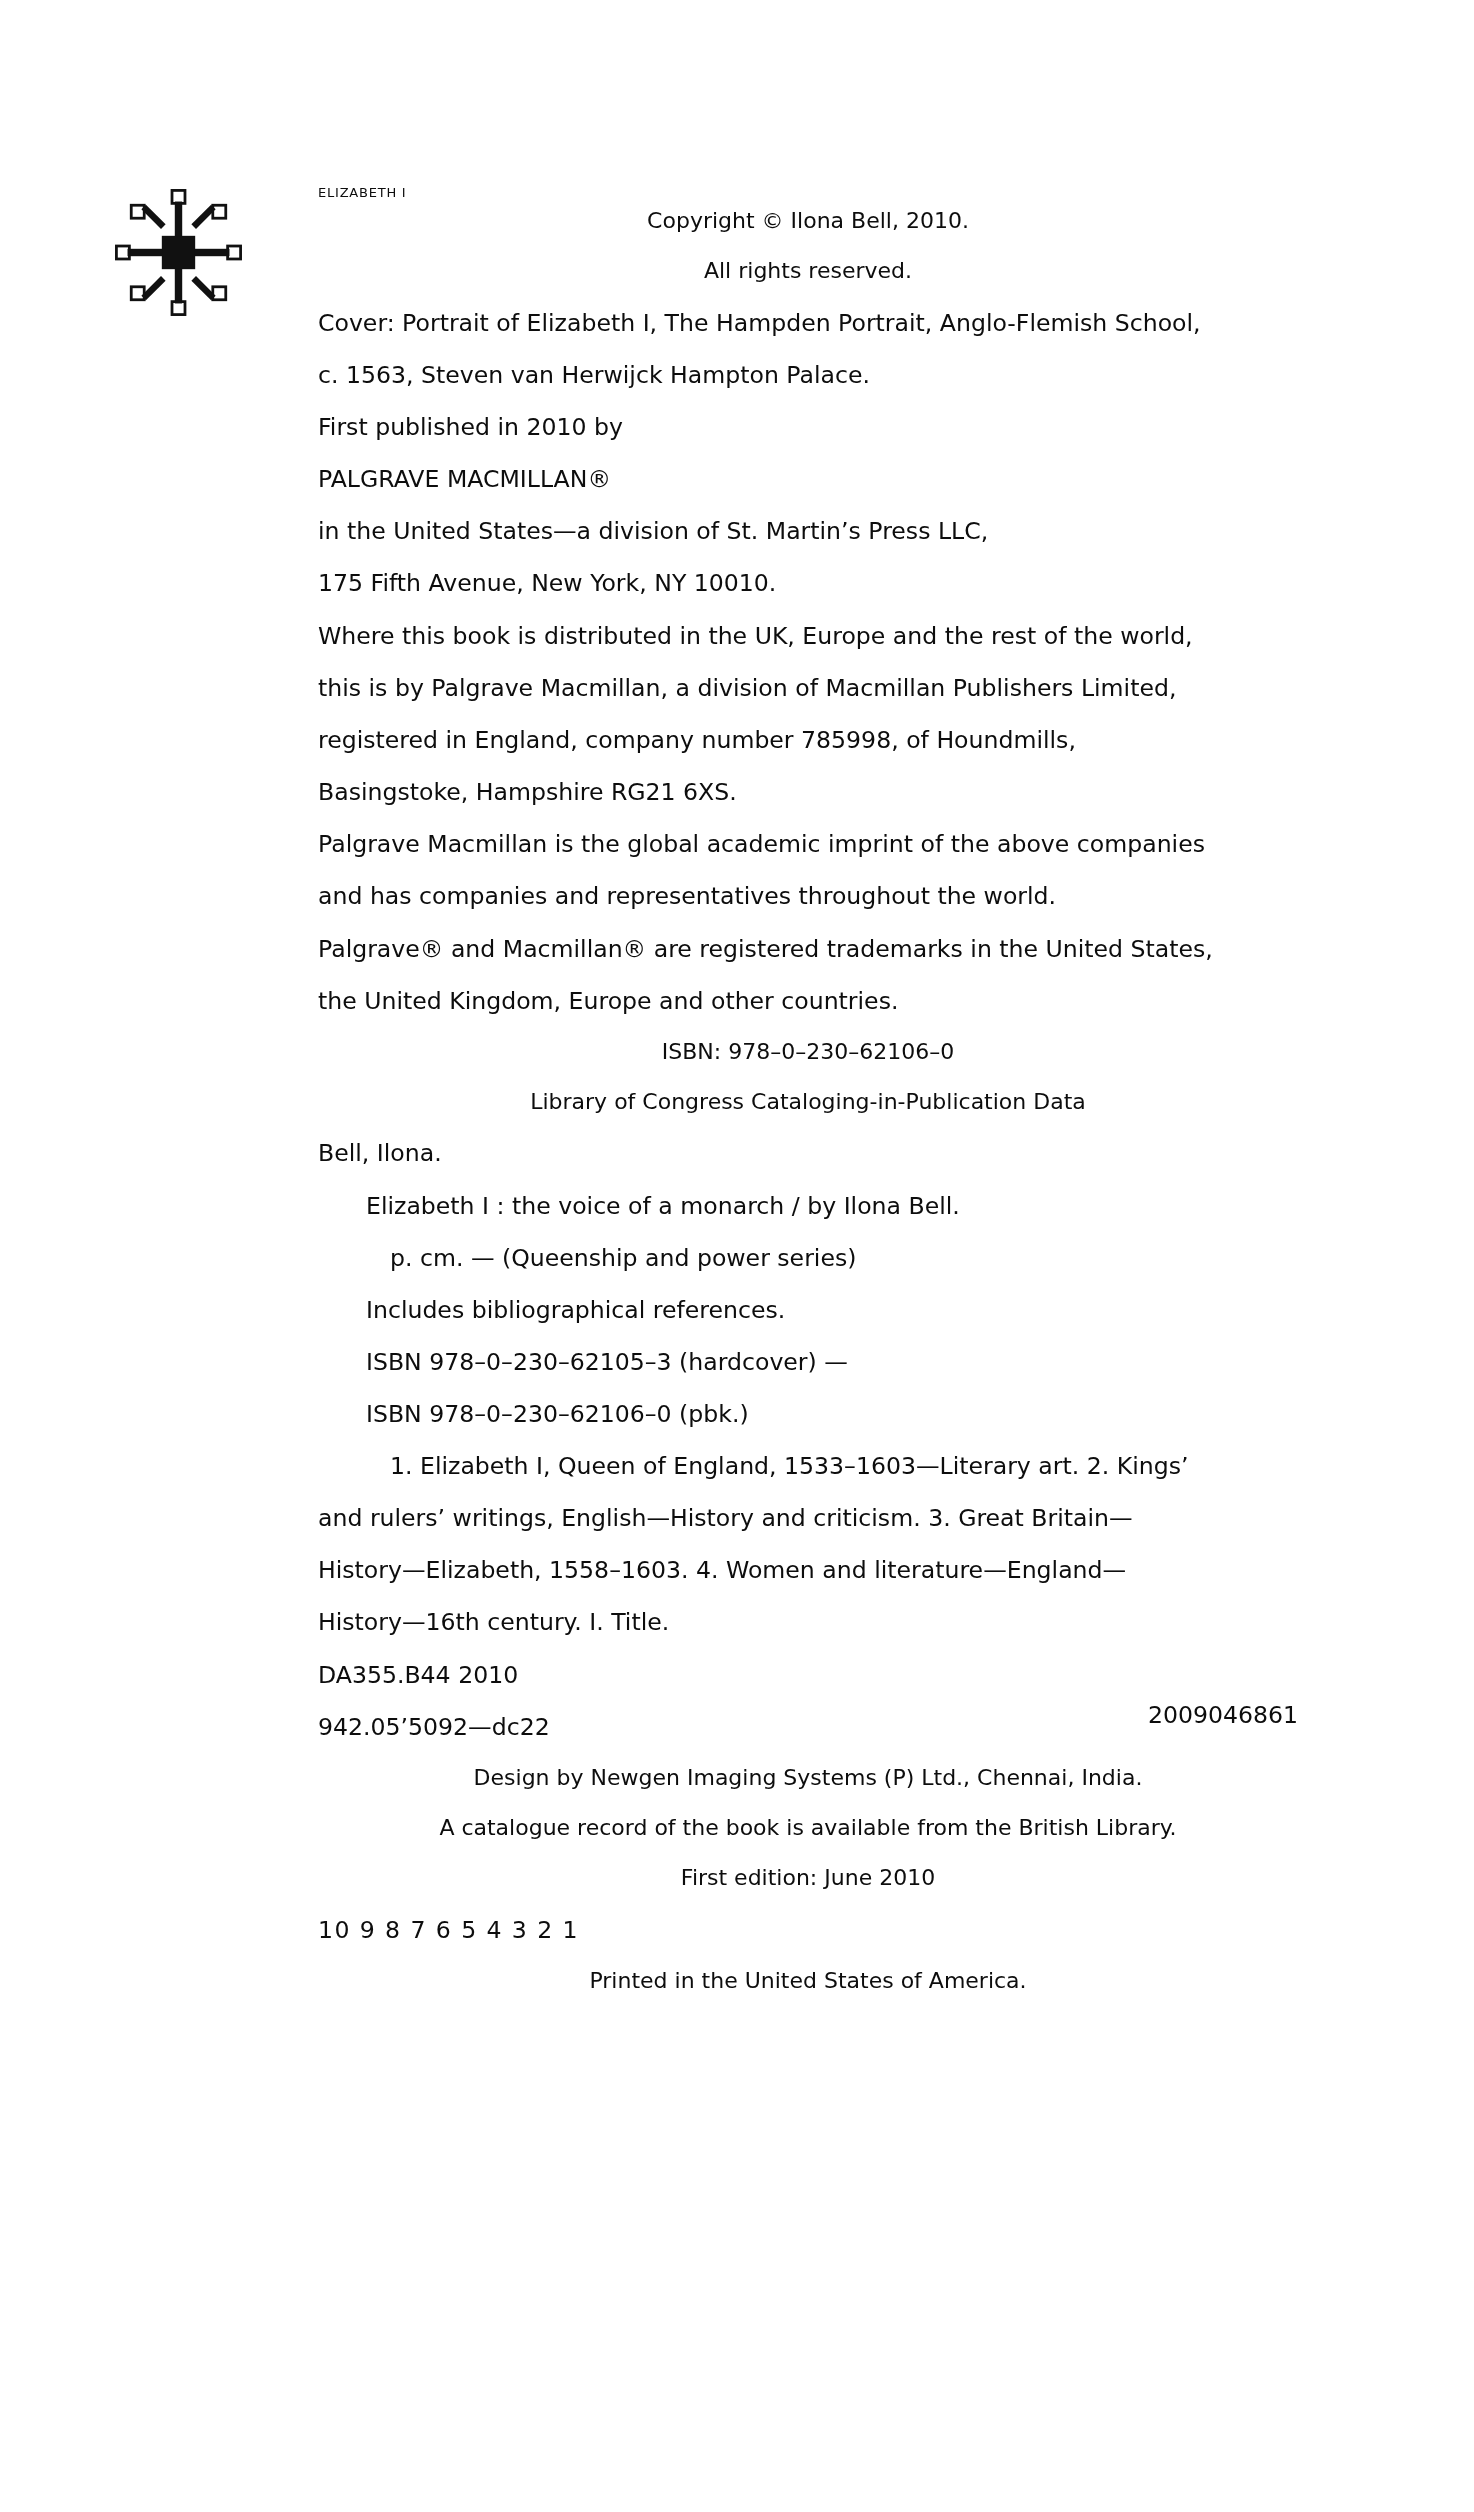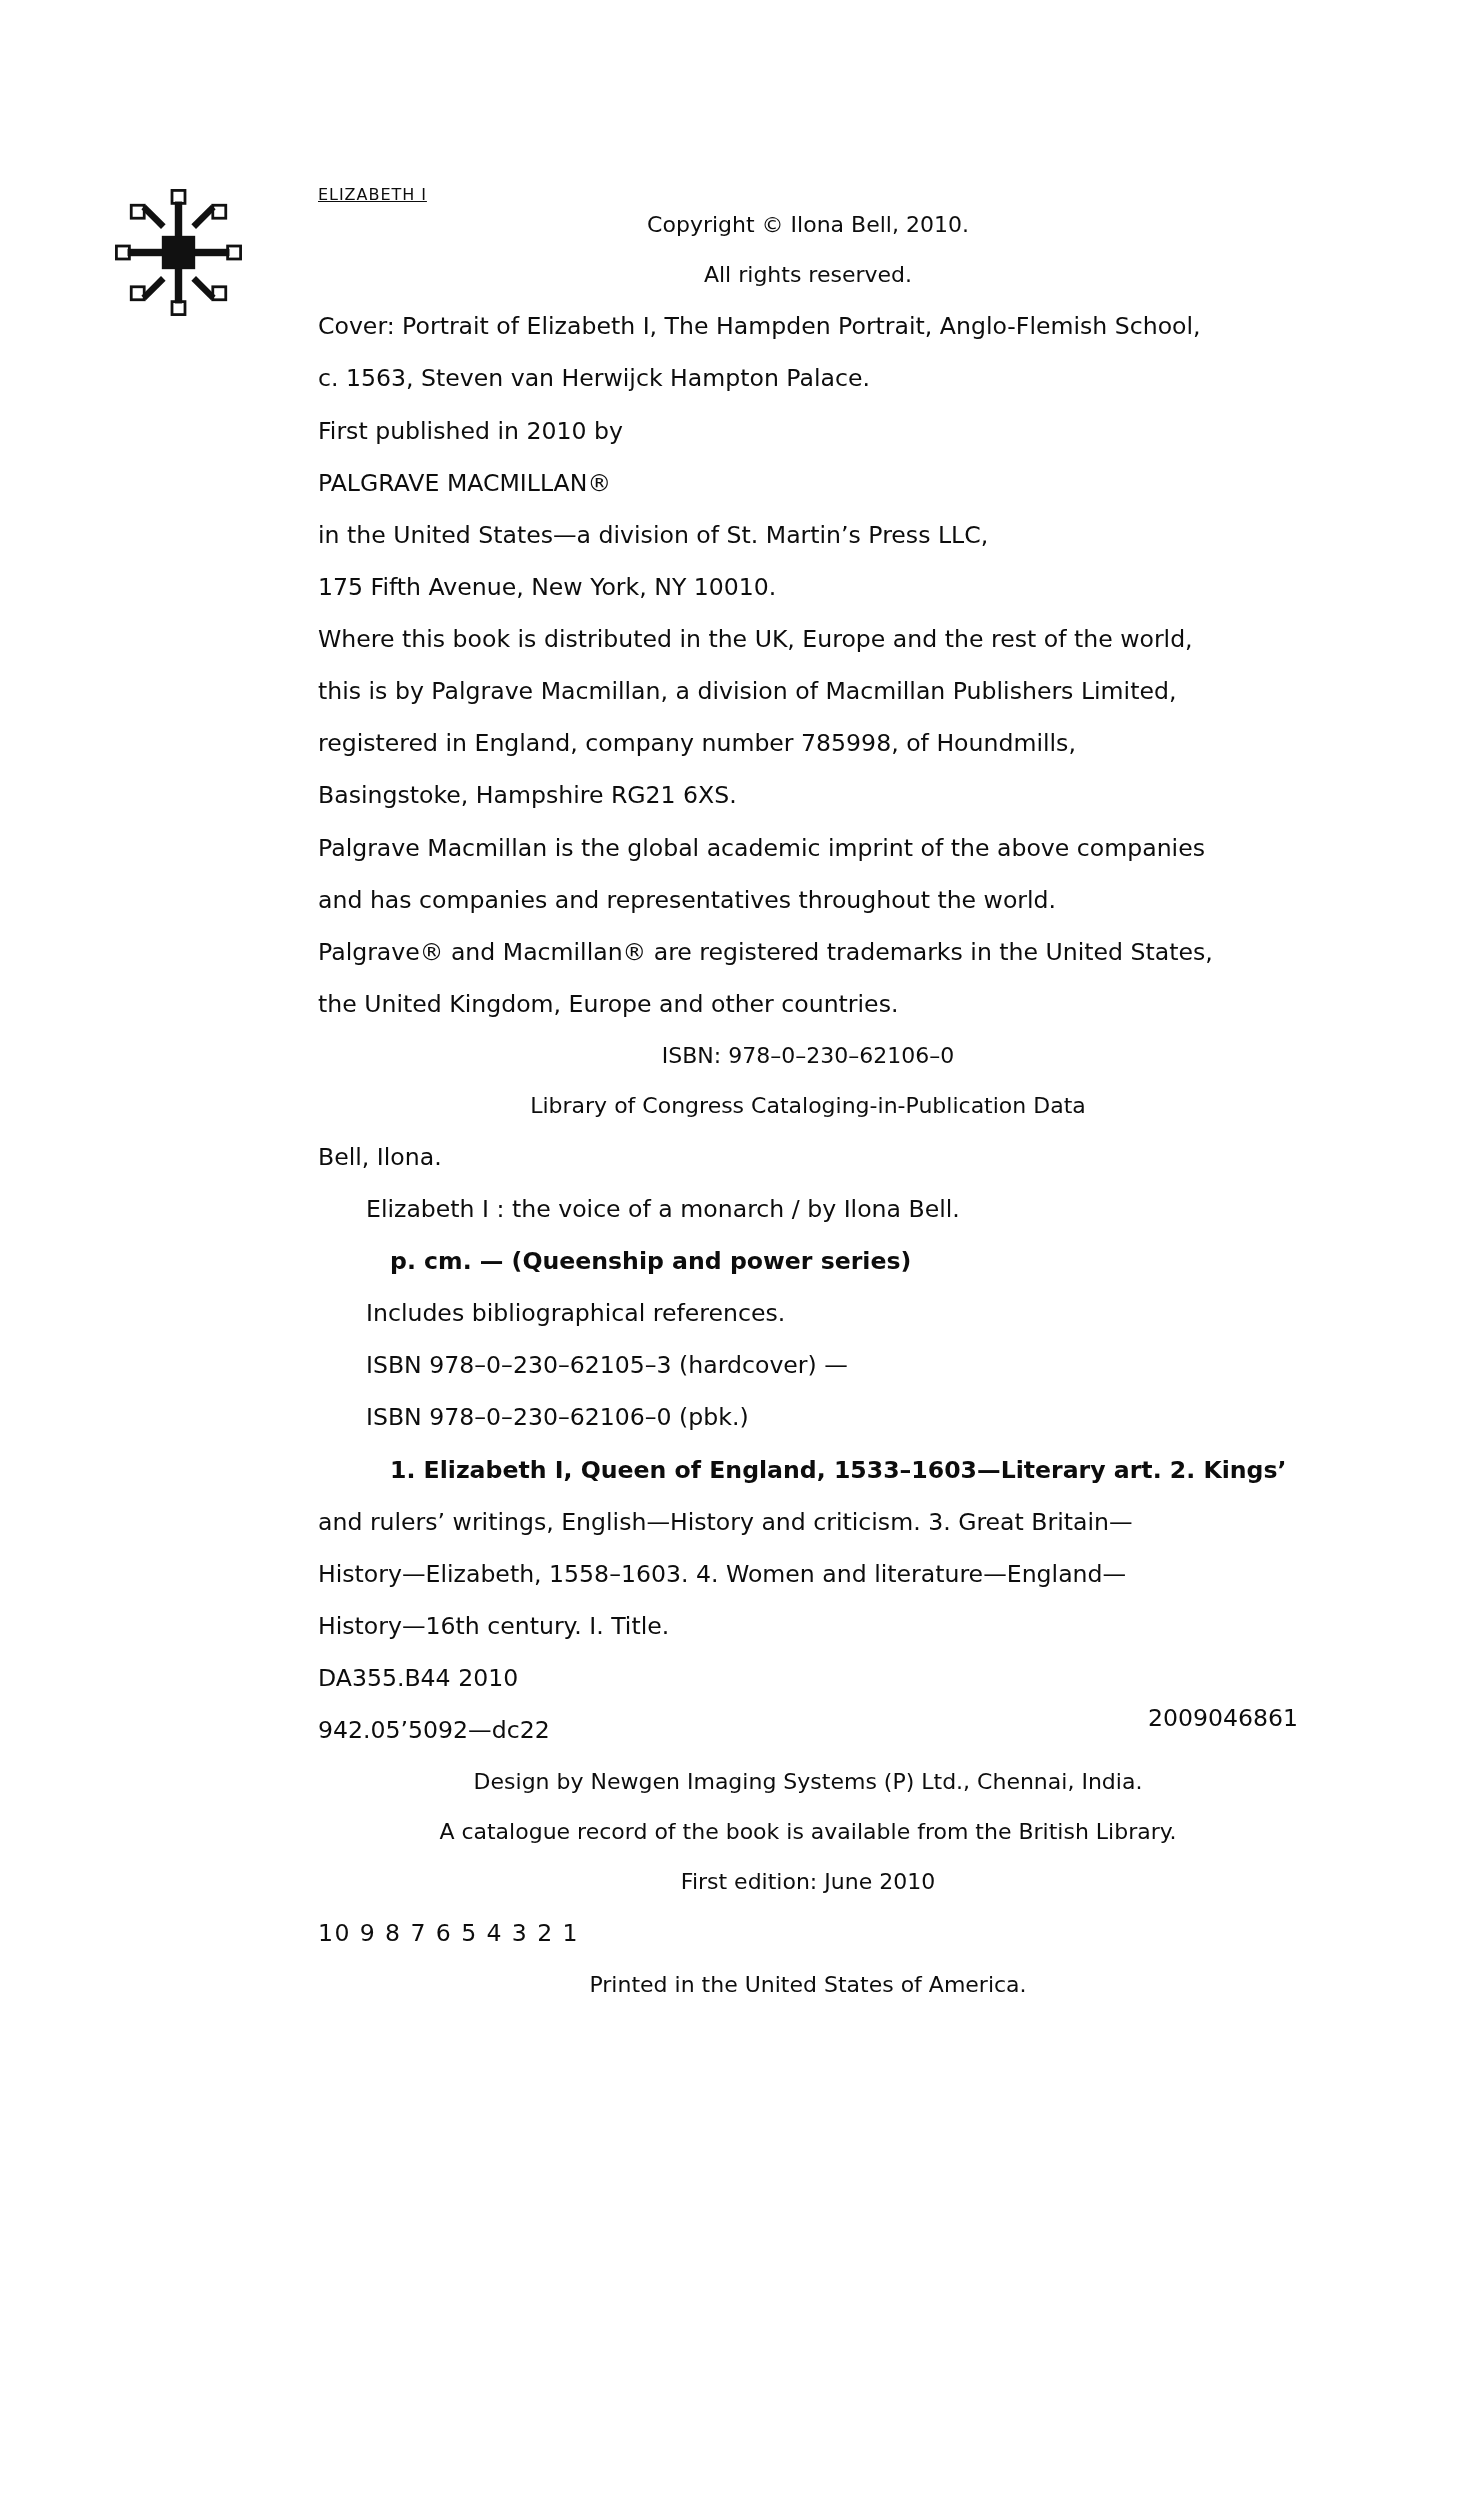--- a/index.html
+++ b/index.html
@@ -34,44 +34,43 @@
 
   
   .content {
     position: absolute;
     left: 318px;
     top: 185px;
     width: 980px;
   }
 
   .running-head {
-    font-size: 16px;
+    font-size: 13px;
     letter-spacing: 0.06em;
     line-height: 1.2;
     margin: 0 0 5.5px 0;
     color: #0d0d0d;
-    text-decoration: underline;
   }
 
   p.blk {
     font-size: 22px;
     line-height: 1.36;
     margin: 0 0 20.3px 0;
     color: #0d0d0d;
     text-align: center;
   }
 
   .lc-block {
     font-size: 23.6px;
     line-height: 1.36;
     margin: 0 0 20.3px 0;
   }
   .lc-line { white-space: pre-wrap; margin-top: 20px; }
   .ind1 { padding-left: 48px; }
-  .ind2 { padding-left: 72px; font-weight: bold; }
+  .ind2 { padding-left: 72px; }
 
   .dc-row {
     position: relative;
     font-size: 23.6px;
     line-height: 1.36;
     margin: 0 0 20.3px 0;
   }
   .dc-row .right {
     position: absolute;
     right: 0;

